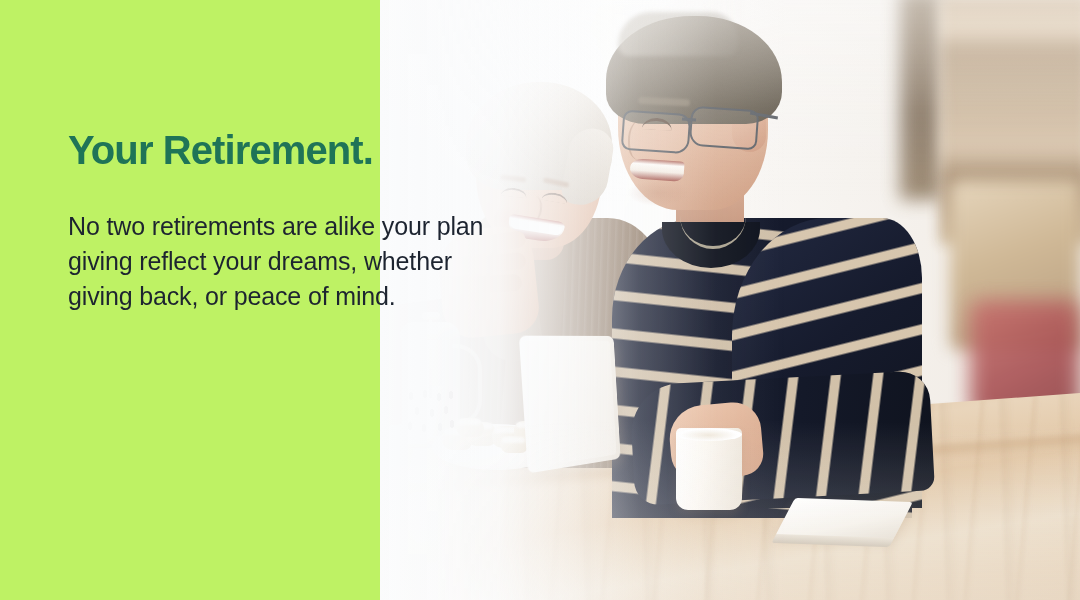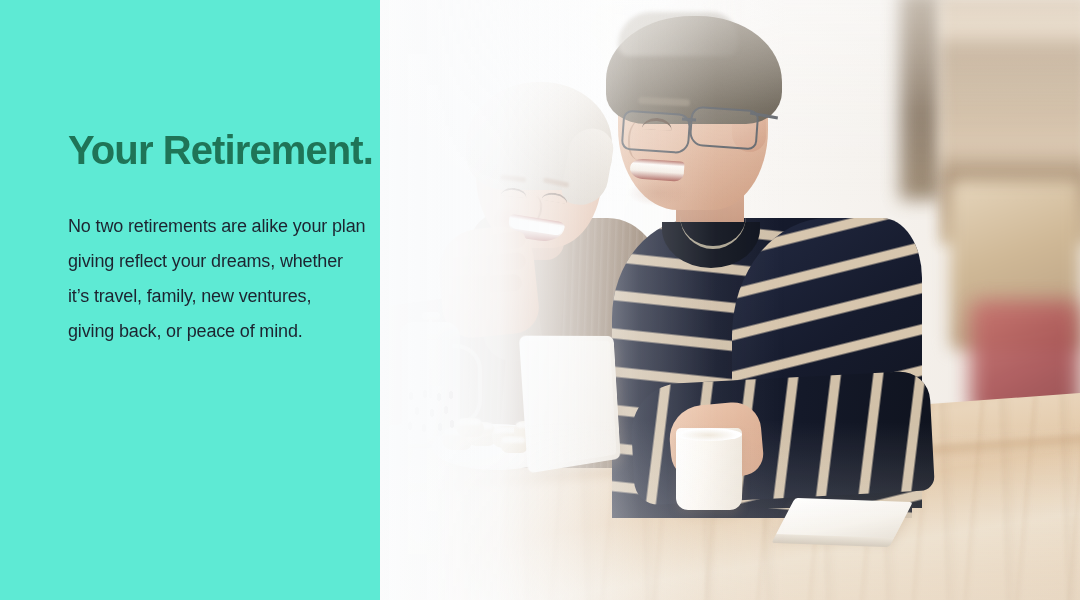--- a/index.html
+++ b/index.html
@@ -10,21 +10,21 @@
   }
   body {
     font-family: "Liberation Sans", "DejaVu Sans", sans-serif;
   }
 
   .banner {
     position: relative;
     width: 1080px;
     height: 600px;
     overflow: hidden;
-    background: #5eead4;
+    background: #bef264;
   }
 
   
   .photo {
     position: absolute;
     top: 0;
     right: 0;
     width: 700px;
     height: 600px;
     overflow: hidden;
@@ -589,21 +589,21 @@
     font-size: 40px;
     line-height: 49px;
     font-weight: 700;
     letter-spacing: -0.9px;
     color: #1f7457;
   }
   .headline .hl-line { display: block; white-space: nowrap; }
   .subcopy {
     margin: 0;
     padding-top: 34px;
-    font-size: 18px;
+    font-size: 25px;
     line-height: 35px;
     font-weight: 400;
     letter-spacing: -0.15px;
     color: #1d2430;
     max-width: 430px;
   }
   .subcopy .sc-line { display: block; white-space: nowrap; }
 </style>
 </head>
 <body>
@@ -723,18 +723,17 @@
     </div>
   </div>
 
   <div class="copy">
     <h1 class="headline">
       <span class="hl-line">Your Retirement.</span>
     </h1>
     <p class="subcopy">
       <span class="sc-line">No two retirements are alike your plan</span>
       <span class="sc-line">giving reflect your dreams, whether</span>
-      <span class="sc-line">it’s travel, family, new ventures,</span>
       <span class="sc-line">giving back, or peace of mind.</span>
     </p>
   </div>
 
 </div>
 
 </body></html>

